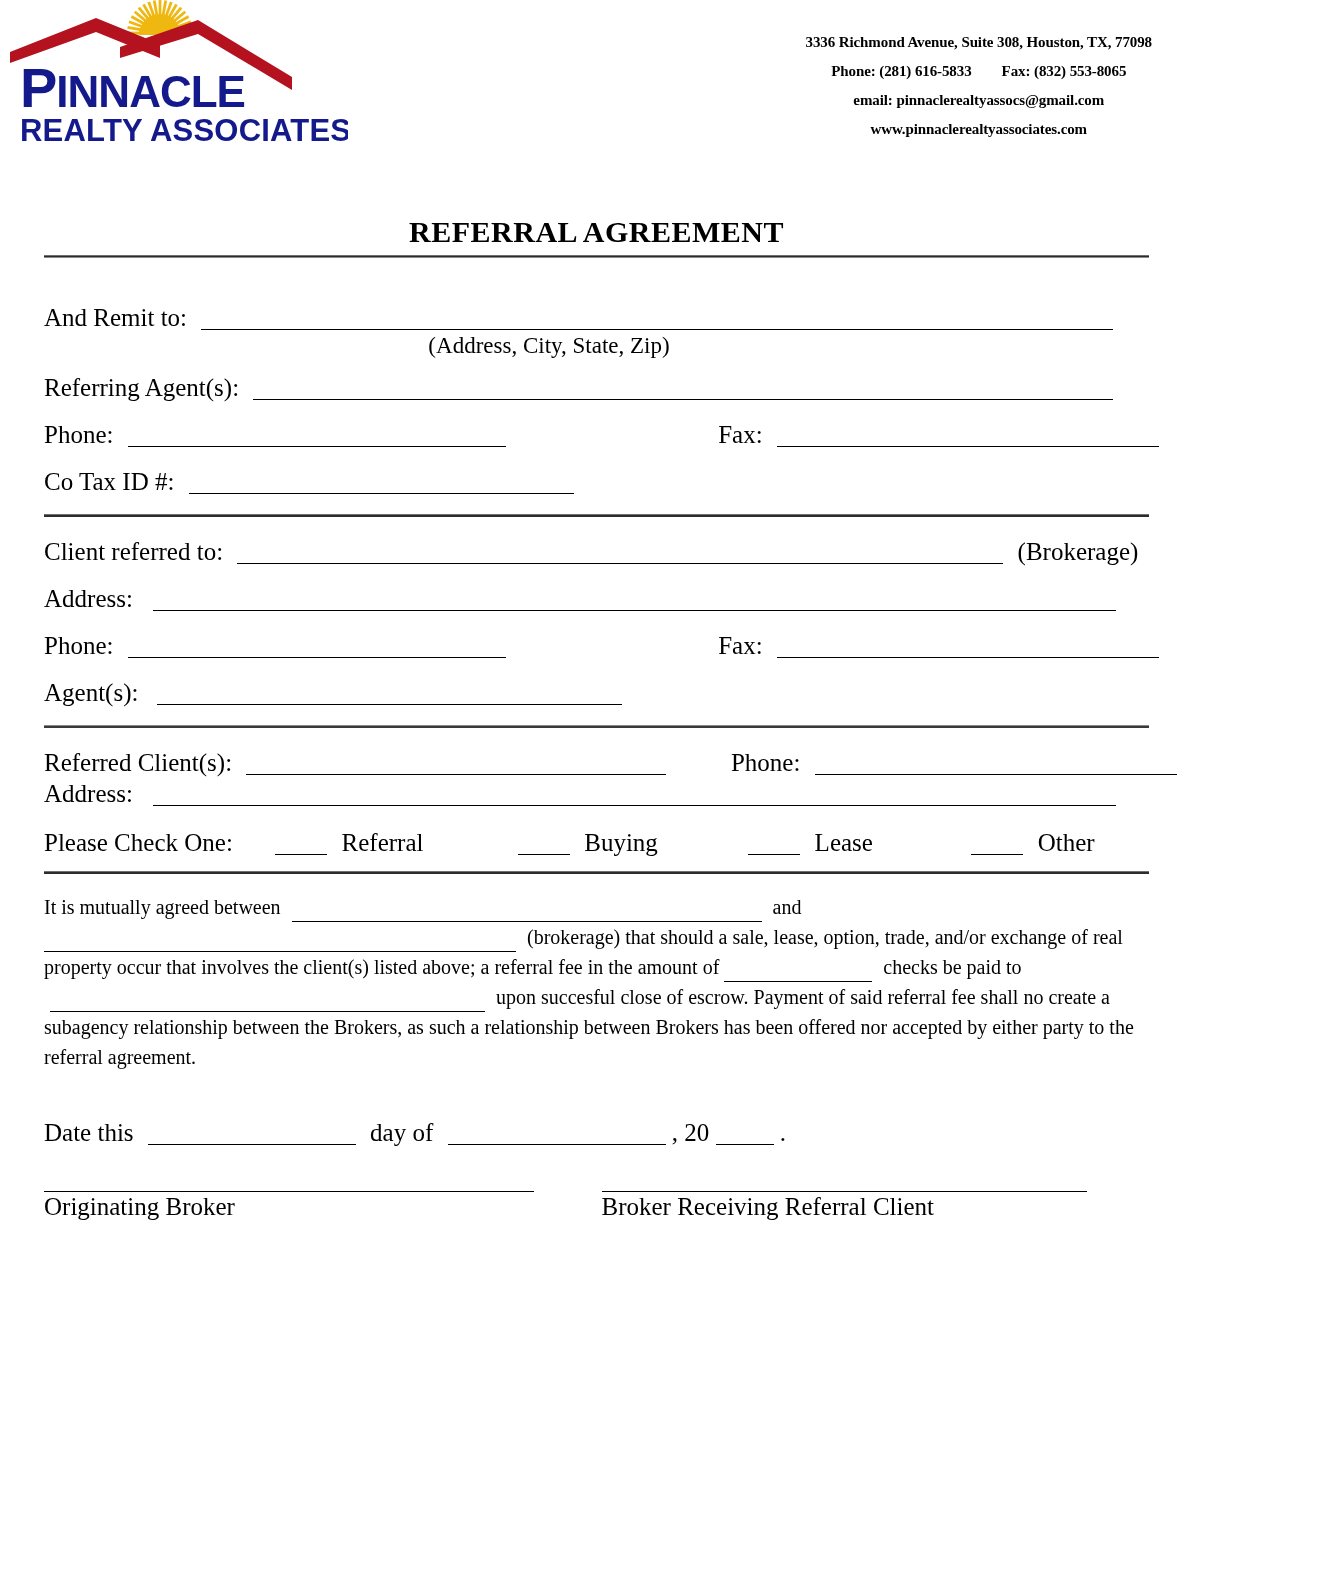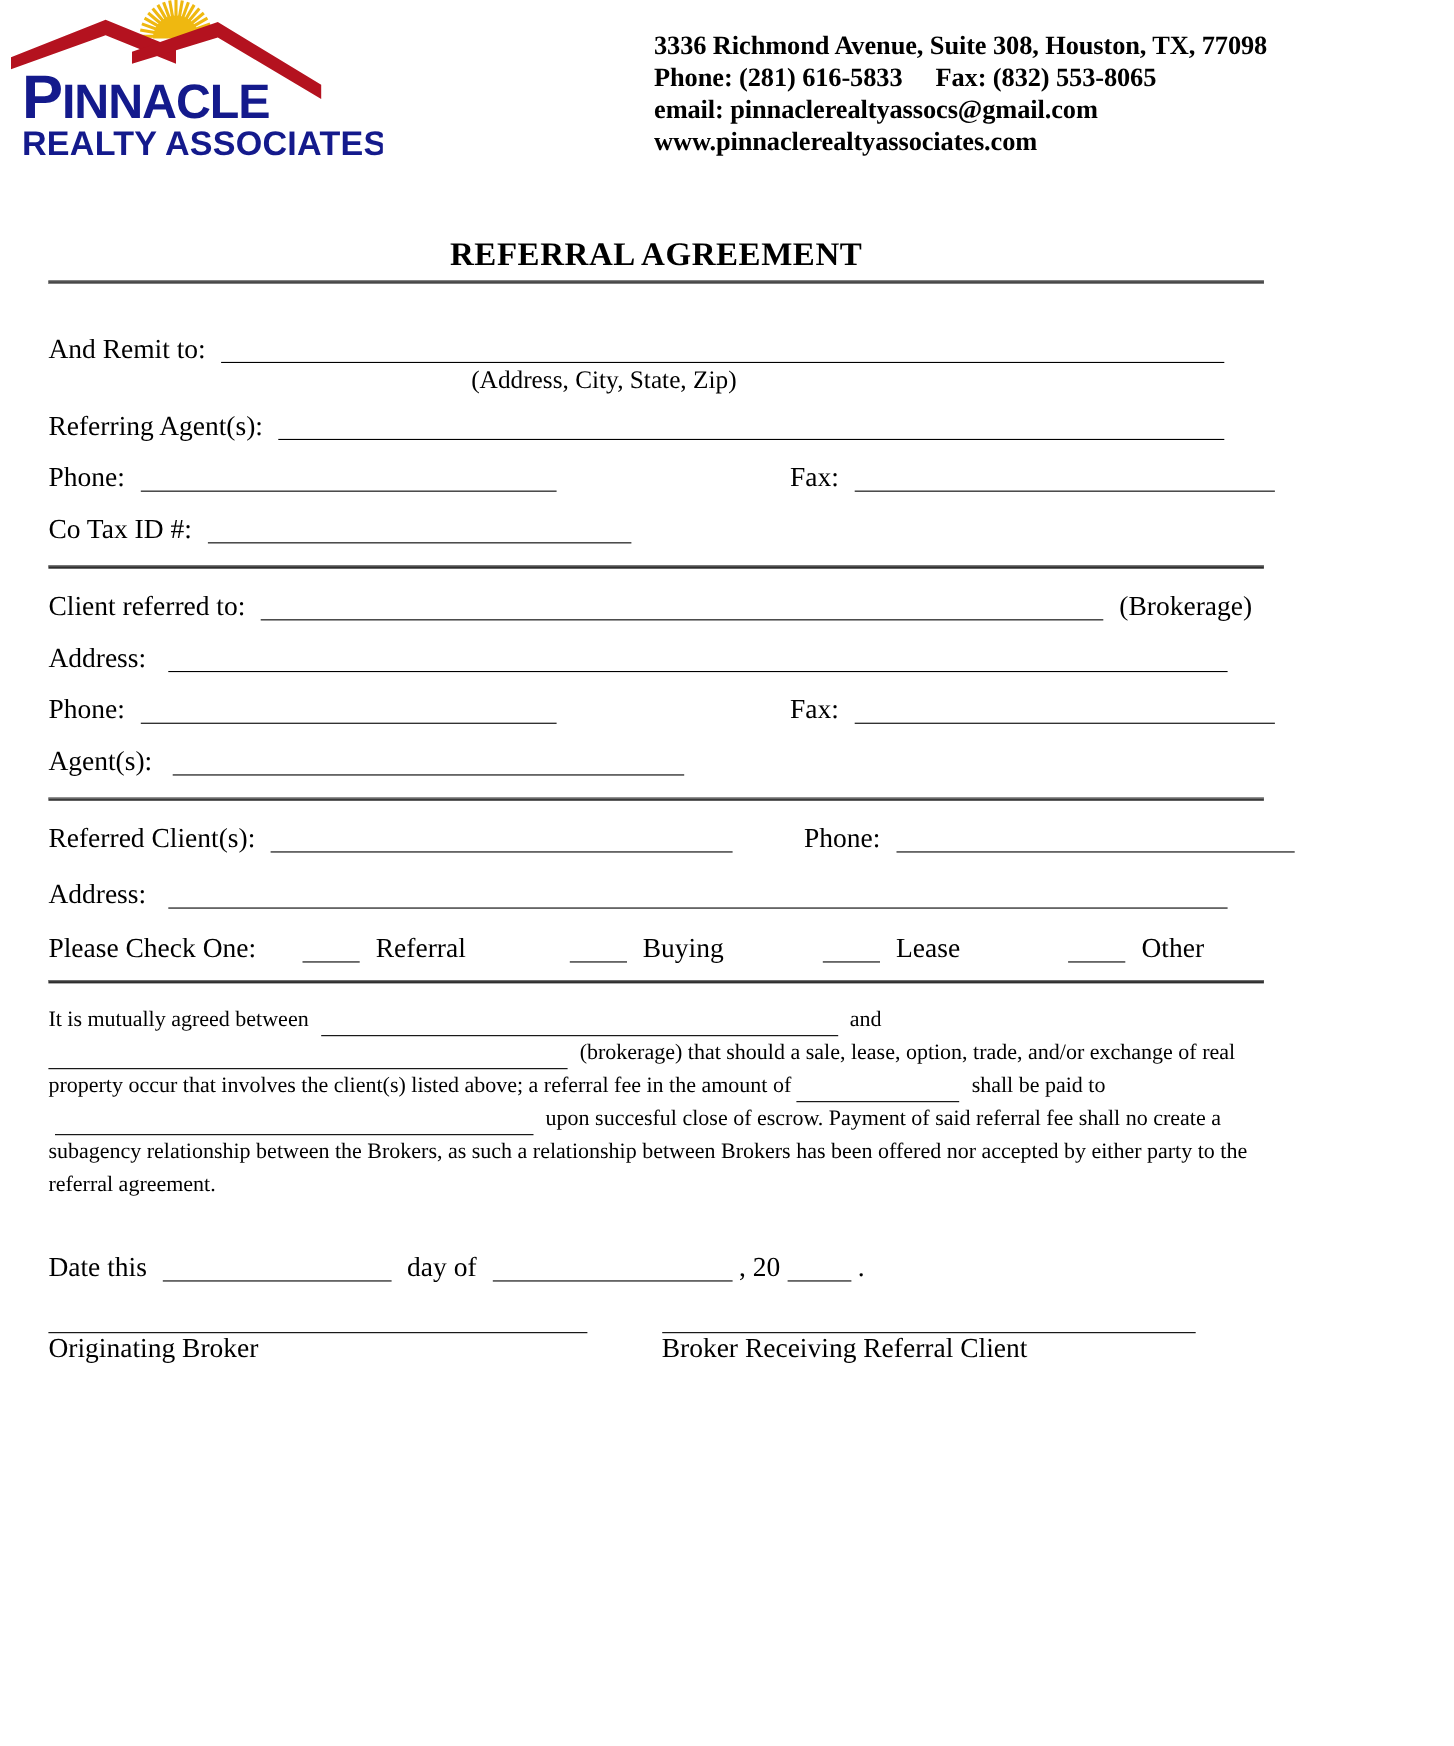--- a/index.html
+++ b/index.html
@@ -28,24 +28,24 @@
     top: 0px;
     width: 340px;
     height: 160px;
   }
   .logo svg { display: block; }
 
   .contact-block {
     position: absolute;
     right: 170px;
     top: 28px;
-    text-align: left;
+    text-align: center;
     font-family: "Liberation Serif", "DejaVu Serif", serif;
     font-weight: bold;
-    font-size: 24px;
+    font-size: 15px;
     line-height: 29px;
     letter-spacing: -0.1px;
     white-space: nowrap;
   }
   .contact-line { display: block; }
   .contact-line .gap { display: inline-block; width: 30px; }
 
   
   .title-wrap {
     position: absolute;
@@ -241,21 +241,21 @@
     <span class="ul" style="width:382px; margin-left:8px;"></span>
   </div>
 
   <div class="row" style="margin-bottom:20px;">
     <span class="lbl">Agent(s):</span>
     <span class="ul" style="width:465px; margin-left:12px;"></span>
   </div>
 
   <div class="section-rule thin" style="margin-bottom:22px;"></div>
 
-  <div class="row" style="margin-bottom:26px;">
+  <div class="row" style="margin-bottom:6px;">
     <span class="lbl">Referred Client(s):</span>
     <span class="ul" style="width:420px; margin-left:8px;"></span>
     <span class="sp" style="width:52px;"></span>
     <span class="lbl">Phone:</span>
     <span class="ul" style="width:362px; margin-left:8px;"></span>
   </div>
 
   <div class="row" style="margin-bottom:24px;">
     <span class="lbl">Address:</span>
     <span class="ul" style="width:963px; margin-left:14px;"></span>
@@ -279,21 +279,21 @@
 
   <div class="section-rule" style="margin-bottom:18px;"></div>
 
   <div class="para">
     <span>It is mutually agreed between</span>
     <span class="ul" style="width:470px; margin-left:6px;"></span>
     <span style="margin-left:6px;">and</span><br>
     <span class="ul" style="width:472px;"></span>
     <span style="margin-left:6px;">(brokerage) that should a sale, lease, option, trade, and/or exchange of real property occur that involves the client(s) listed above; a referral fee in the amount of</span>
     <span class="ul" style="width:148px;"></span>
-    <span style="margin-left:6px;">shall be paid to</span>
+    <span style="margin-left:6px;">checks be paid to</span>
     <span class="ul" style="width:435px; margin-left:6px;"></span>
     <span style="margin-left:6px;">upon succesful close of escrow. Payment of said referral fee shall no create a subagency relationship between the Brokers, as such a relationship between Brokers has been offered nor accepted by either party to the referral agreement.</span>
   </div>
 
   <div class="row" style="margin-top:48px; margin-bottom:46px;">
     <span class="lbl">Date this</span>
     <span class="ul" style="width:208px; margin-left:8px;"></span>
     <span class="lbl" style="margin-left:8px;">day of</span>
     <span class="ul" style="width:218px; margin-left:8px;"></span>
     <span class="lbl">, 20</span>

